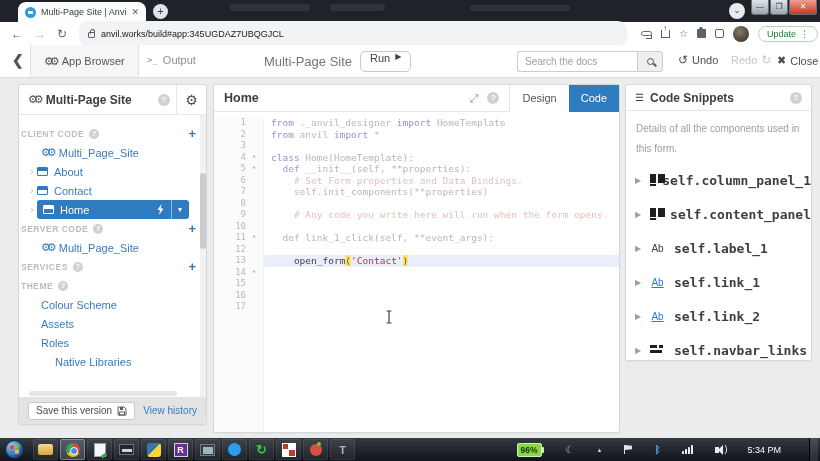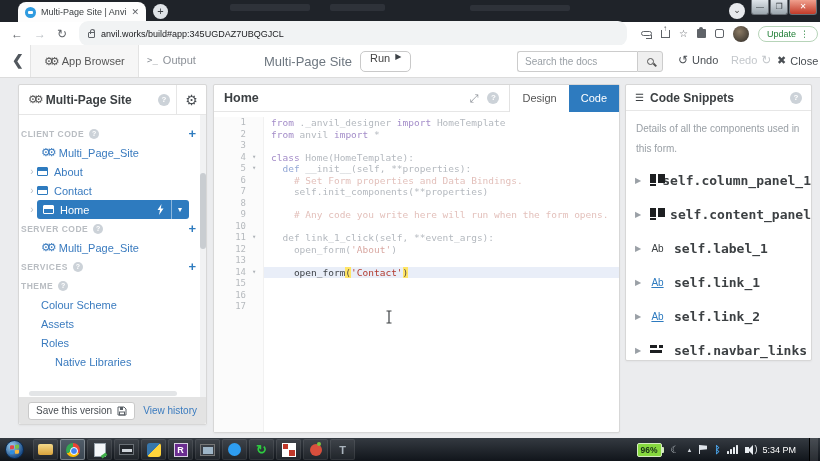--- a/index.html
+++ b/index.html
@@ -151,21 +151,21 @@
   .g-r{width:14px;height:14px;background:#6b2d90;border:1px solid #d9cfe3;color:#fff;font-size:9px;font-weight:bold;text-align:center;line-height:13px}
   .g-photo{width:15px;height:12px;background:#3a3f46;border:1px solid #777;position:relative}
   .g-photo::after{content:"";position:absolute;left:2px;top:2px;width:10px;height:7px;background:#9fb6c8}
   .g-msg{width:13px;height:13px;border-radius:50%;background:#2e9df0}
   .g-sync{color:#2ecc40;font-size:13px;font-weight:bold;line-height:13px}
   .g-game{width:14px;height:14px;display:grid;grid-template-columns:1fr 1fr;grid-template-rows:1fr 1fr;gap:1px;background:#fff;border:1px solid #fff}
   .g-game i{background:#c0392b}.g-game i:nth-child(2){background:#fff}.g-game i:nth-child(3){background:#fff}
   .g-media{width:12px;height:12px;border-radius:50%;background:#d94f3d;position:relative}
   .g-media::after{content:"";position:absolute;right:1px;top:-2px;width:4px;height:4px;border-radius:50%;background:#7ac143}
   .g-tools{color:#aab4bd;font-size:11px;font-weight:bold;line-height:12px}
-  .tray{margin-left:auto;display:flex;align-items:center;gap:7px;padding-right:2px}
+  .tray{margin-left:auto;display:flex;align-items:center;gap:22px;padding-right:2px}
   .battery{display:flex;align-items:center}
   .batt-body{background:#86d83e;border:1px solid #d5ecc0;border-radius:2px;color:#173018;font-size:8.5px;font-weight:bold;padding:1px 3px}
   .batt-tip{width:2px;height:6px;background:#d5ecc0;border-radius:0 1px 1px 0}
   .moon{color:#d7dde3;font-size:10px}
   .trayup{color:#cfd4da;font-size:6px}
   .flagic{width:8px;height:9px;position:relative}
   .flagic::before{content:"";position:absolute;left:0;top:0;width:8px;height:5px;background:#dfe4ea;clip-path:polygon(0 0,100% 15%,100% 85%,0 100%)}
   .flagic::after{content:"";position:absolute;left:0;top:0;width:1px;height:9px;background:#dfe4ea}
   .bt{color:#4aa3e8;font-size:10px;font-weight:bold}
   .sig{display:flex;align-items:flex-end;gap:1px;height:9px}
@@ -431,21 +431,20 @@
         <div class="code-row"><span class="ck">from</span><span class="cp"> anvil </span><span class="ck">import</span><span class="cp"> *</span></div>
         <div class="code-row"></div>
         <div class="code-row"><span class="ck">class</span><span class="cp"> Home(HomeTemplate):</span></div>
         <div class="code-row"><span class="cp">  </span><span class="cb">def</span><span class="cp"> __init__(self, **properties):</span></div>
         <div class="code-row"><span class="cc">    # Set Form properties and Data Bindings.</span></div>
         <div class="code-row"><span class="cp">    self.init_components(**properties)</span></div>
         <div class="code-row"></div>
         <div class="code-row"><span class="cc">    # Any code you write here will run when the form opens.</span></div>
         <div class="code-row"></div>
         <div class="code-row"><span class="cp">  def link_1_click(self, **event_args):</span></div>
-        <div class="code-row"><span class="cp">    open_form(</span><span class="cs">'About'</span><span class="cp">)</span></div>
         <div class="code-row"></div>
         <div class="code-row hl"><span class="cP">    open_form</span><span class="cy">(</span><span class="cS">'Contact'</span><span class="cy">)</span></div>
         <div class="code-row"></div>
         <div class="code-row"></div>
       </div>
     <svg class="ibeam" width="8" height="14" viewBox="0 0 8 14">
       <path d="M1.5 1 H6.5 M4 1 V13 M1.5 13 H6.5" stroke="#3c4043" stroke-width="1.2" fill="none"></path>
     </svg>
   </div>
 </div>

